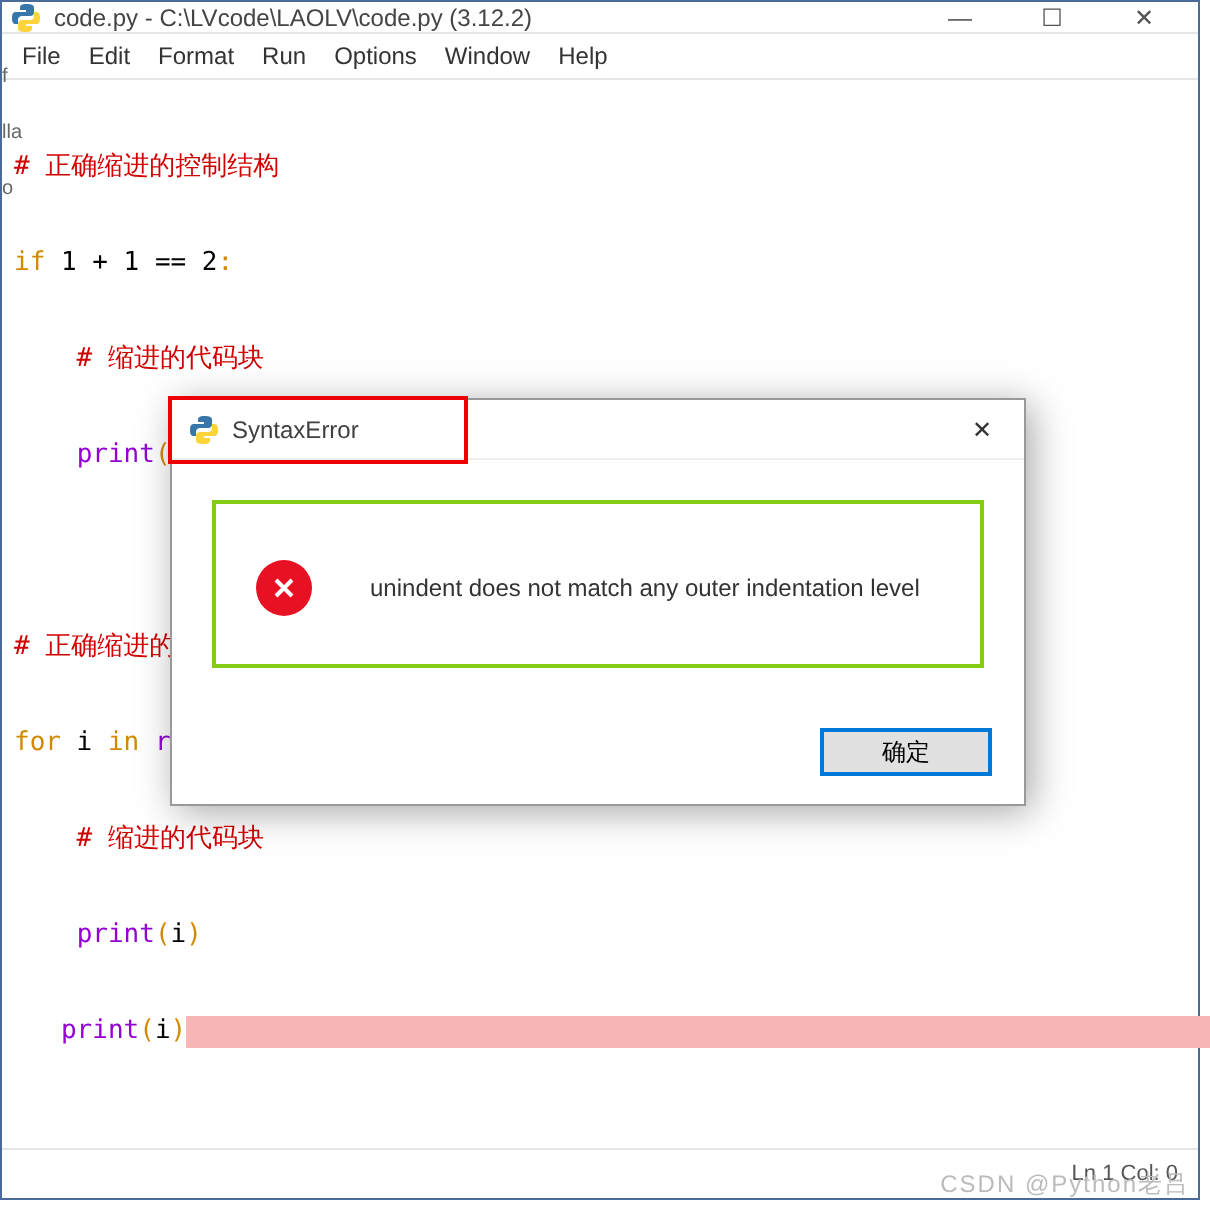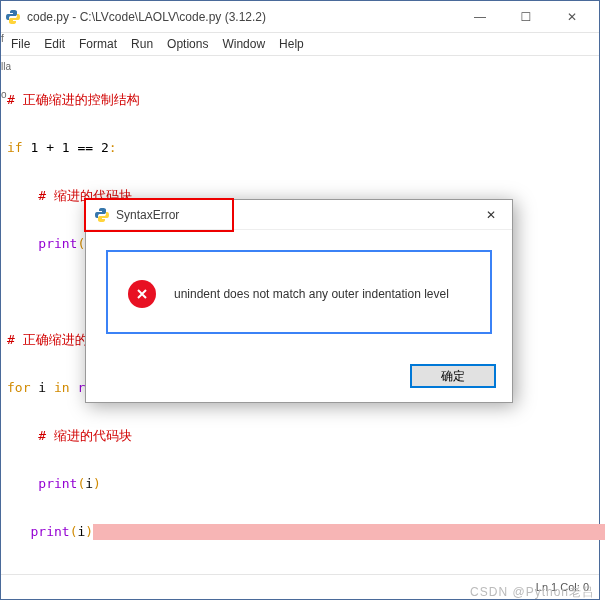--- a/index.html
+++ b/index.html
@@ -1,20 +1,20 @@
 <!DOCTYPE html>
 <html><head>
 <meta charset="utf-8">
 <style>
   * { box-sizing: border-box; margin: 0; padding: 0; }
   body { width: 605px; height: 605px; background: #fff; font-family: "Segoe UI", Tahoma, sans-serif; font-size: 12px; overflow: hidden; position: relative; }
   .app { width: 600px; height: 600px; background: #fff; border: 1px solid #4a6a9a; position: relative; }
   .left-sliver { position: absolute; left: 0; top: 32px; width: 10px; height: 140px; }
   .sliver-item { height: 14px; font-size: 10px; color: #666; overflow: hidden; white-space: nowrap; }
-  .titlebar { display: flex; align-items: center; height: 32px; background: #fff; border-bottom: 1px solid #e5e5e5; padding: 0 4px; }
+  .titlebar { display: flex; align-items: center; height: 16px; background: #fff; border-bottom: 1px solid #e5e5e5; padding: 0 4px; }
   .titlebar .icon { width: 16px; height: 16px; margin-right: 6px; }
   .titlebar .title { flex: 1; color: #444; font-size: 12px; }
   .winbtns { display: flex; }
   .winbtn { width: 46px; height: 30px; display: flex; align-items: center; justify-content: center; color: #555; }
   .menubar { display: flex; gap: 14px; padding: 4px 10px; border-bottom: 1px solid #e5e5e5; color: #333; }
   .menubar span { cursor: default; }
   .editor { padding: 4px 6px; font-family: Consolas, monospace; font-size: 13px; line-height: 16px; white-space: pre; position: relative; }
   .line { height: 16px; }
   .c-comment { color: #d10000; text-align: center; }
   .c-kw { color: #d18a00; }
@@ -22,21 +22,21 @@
   .c-str { color: #008000; }
   .c-op { color: #d18a00; }
   .c-col { color: #d18a00; }
   .hl { background: #f7b5b5; display: inline-block; width: 520px; }
   .red-box-title { position: absolute; border: 2px solid #e00; pointer-events: none; }
   .dialog { position: absolute; left: 84px; top: 198px; width: 428px; background: #fff; border: 1px solid #999; box-shadow: 3px 3px 18px rgba(0,0,0,0.35); }
   .dlg-title { display: flex; align-items: center; height: 30px; padding: 0 8px; border-bottom: 1px solid #eee; }
   .dlg-title .icon { width: 16px; height: 16px; margin-right: 6px; }
   .dlg-title .txt { flex: 1; color: #404040; }
   .dlg-close { width: 26px; height: 26px; display:flex; align-items:center; justify-content:center; color:#333; }
-  .dlg-body { padding: 28px 20px 24px; display: flex; align-items: center; gap: 18px; border: 2px solid #3b82f6; margin: 20px; }
+  .dlg-body { padding: 28px 20px 24px; display: flex; align-items: center; gap: 29px; border: 2px solid #84cc16; margin: 20px; }
   .dlg-err { width: 28px; height: 28px; border-radius: 50%; background: #e81123; display:flex; align-items:center; justify-content:center; }
   .dlg-msg { color: #333; font-size: 12px; }
   .dlg-btns { display: flex; justify-content: flex-end; padding: 10px 16px 14px; }
   .dlg-btn { min-width: 86px; height: 24px; background: #e1e1e1; border: 2px solid #0078d7; display:flex; align-items:center; justify-content:center; font-size:12px; }
   .statusbar { position:absolute; bottom:0; left:0; right:0; height:20px; border-top:1px solid #e5e5e5; font-size:11px; color:#555; display:flex; align-items:center; justify-content:flex-end; padding:12px 10px; }
   .watermark { position:absolute; right:10px; bottom:4px; color:#bbb; font-size:12px; letter-spacing:1px; pointer-events:none; }
   .py-icon { display:inline-block; }
 </style>
 </head>
 <body>

